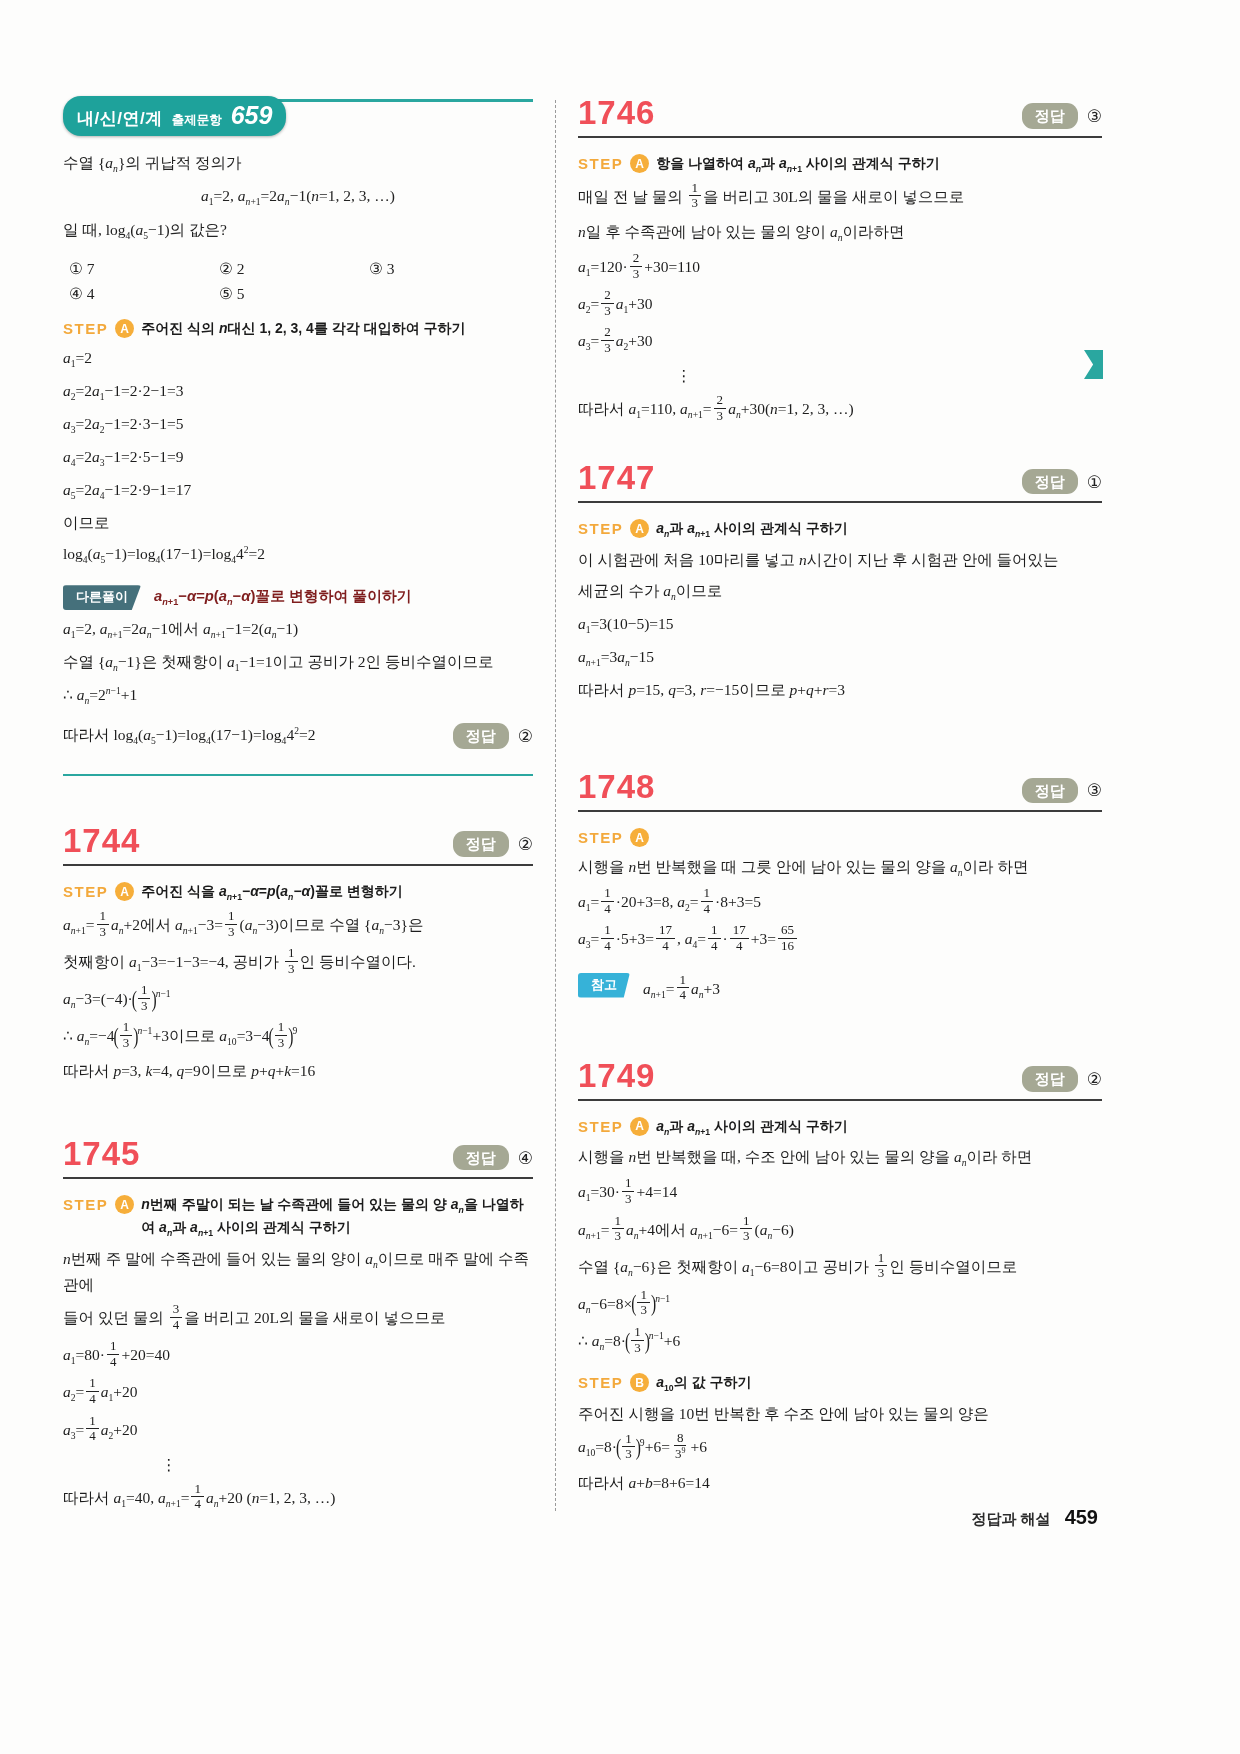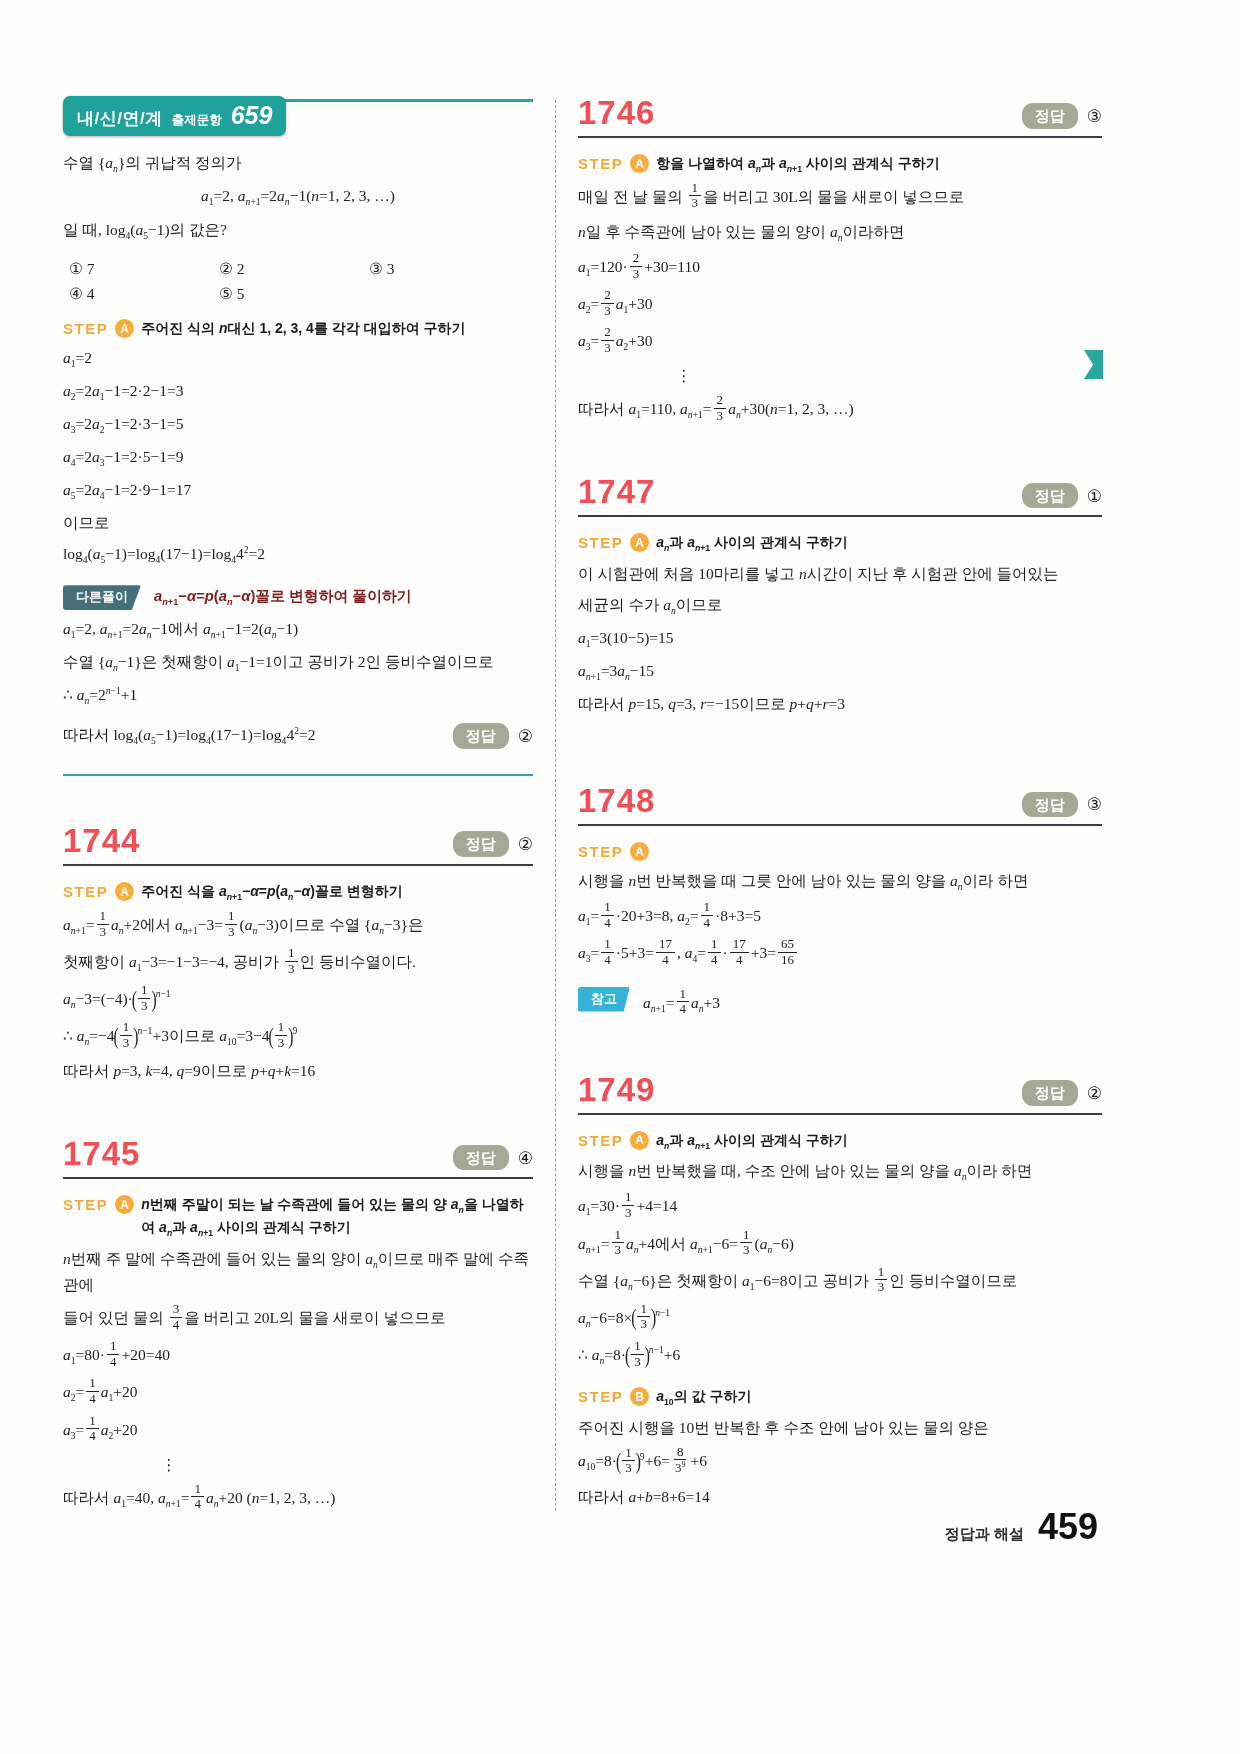--- a/index.html
+++ b/index.html
@@ -49,49 +49,49 @@
        padding:3px 13px 4px;border-radius:3px;clip-path:polygon(0 0,100% 0,88% 100%,0 100%);flex:none;}
   .tag.alt{background:#45707b;}
   .tag.note{background:#36b2d8;}
   .tagtitle{font-family:"Liberation Sans",sans-serif;font-weight:700;font-size:14.8px;
             color:#7f1d1d;line-height:1.6;}
   .tagmath{font-size:15.5px;line-height:1.5;padding-top:2px;}
 
   
   .pbox{position:relative;padding-bottom:18px;border-bottom:2.5px solid #2aa7a0;}
   .pbox-topline{position:absolute;top:3px;left:208px;right:0;height:2.5px;background:#2aa7a0;}
-  .pbadge{background:#1ea29b;color:#fff;border-radius:7px;padding:5px 14px 6px;
+  .pbadge{background:#1ea29b;color:#fff;border-radius:18px;padding:5px 14px 6px;
           display:inline-flex;align-items:baseline;gap:9px;box-shadow:0 1px 3px rgba(0,0,0,.3);
           font-family:"Liberation Sans",sans-serif;position:relative;}
   .pbadge .t{font-weight:800;font-size:17px;letter-spacing:.5px;}
   .pbadge .s{font-weight:700;font-size:12.5px;}
   .pbadge .n{font-weight:800;font-size:25px;font-style:italic;}
   .ptext{font-size:15.5px;line-height:1.7;margin:6px 0;}
   .ptext.first{margin-top:14px;}
   .centered{text-align:center;}
   .choices{display:grid;grid-template-columns:150px 150px 1fr;row-gap:7px;margin:16px 0 4px 6px;
            font-size:15.5px;}
   .resrow{display:flex;justify-content:space-between;align-items:center;margin-top:4px;}
 
   
   .sec-1744{margin-top:48px;}
   .sec-1745{margin-top:54px;}
   .sec-1746{margin-top:0;}
-  .sec-1747{margin-top:50px;}
+  .sec-1747{margin-top:36px;}
   .sec-1748{margin-top:68px;}
   .sec-1749{margin-top:54px;}
 
   
   .side-tab{position:absolute;right:137px;top:350px;width:19px;height:29px;background:#2aa7a0;
             clip-path:polygon(0 0,100% 0,100% 100%,0 100%,48% 50%);}
 
   
   .footer{position:absolute;right:142px;top:1506px;display:flex;align-items:baseline;gap:14px;}
   .footer .flabel{font-family:"Liberation Sans",sans-serif;font-weight:700;font-size:15px;color:#2b2b2b;}
-  .footer .fpage{font-family:"Liberation Sans",sans-serif;font-weight:800;font-size:36px;color:#111;text-align:right;}
+  .footer .fpage{font-family:"Liberation Sans",sans-serif;font-weight:800;font-size:20px;color:#111;text-align:right;}
 </style>
 </head>
 <body>
 
 <div class="page">
   <div class="content">
     <div class="cols">
 
       <div class="col-left">
 

